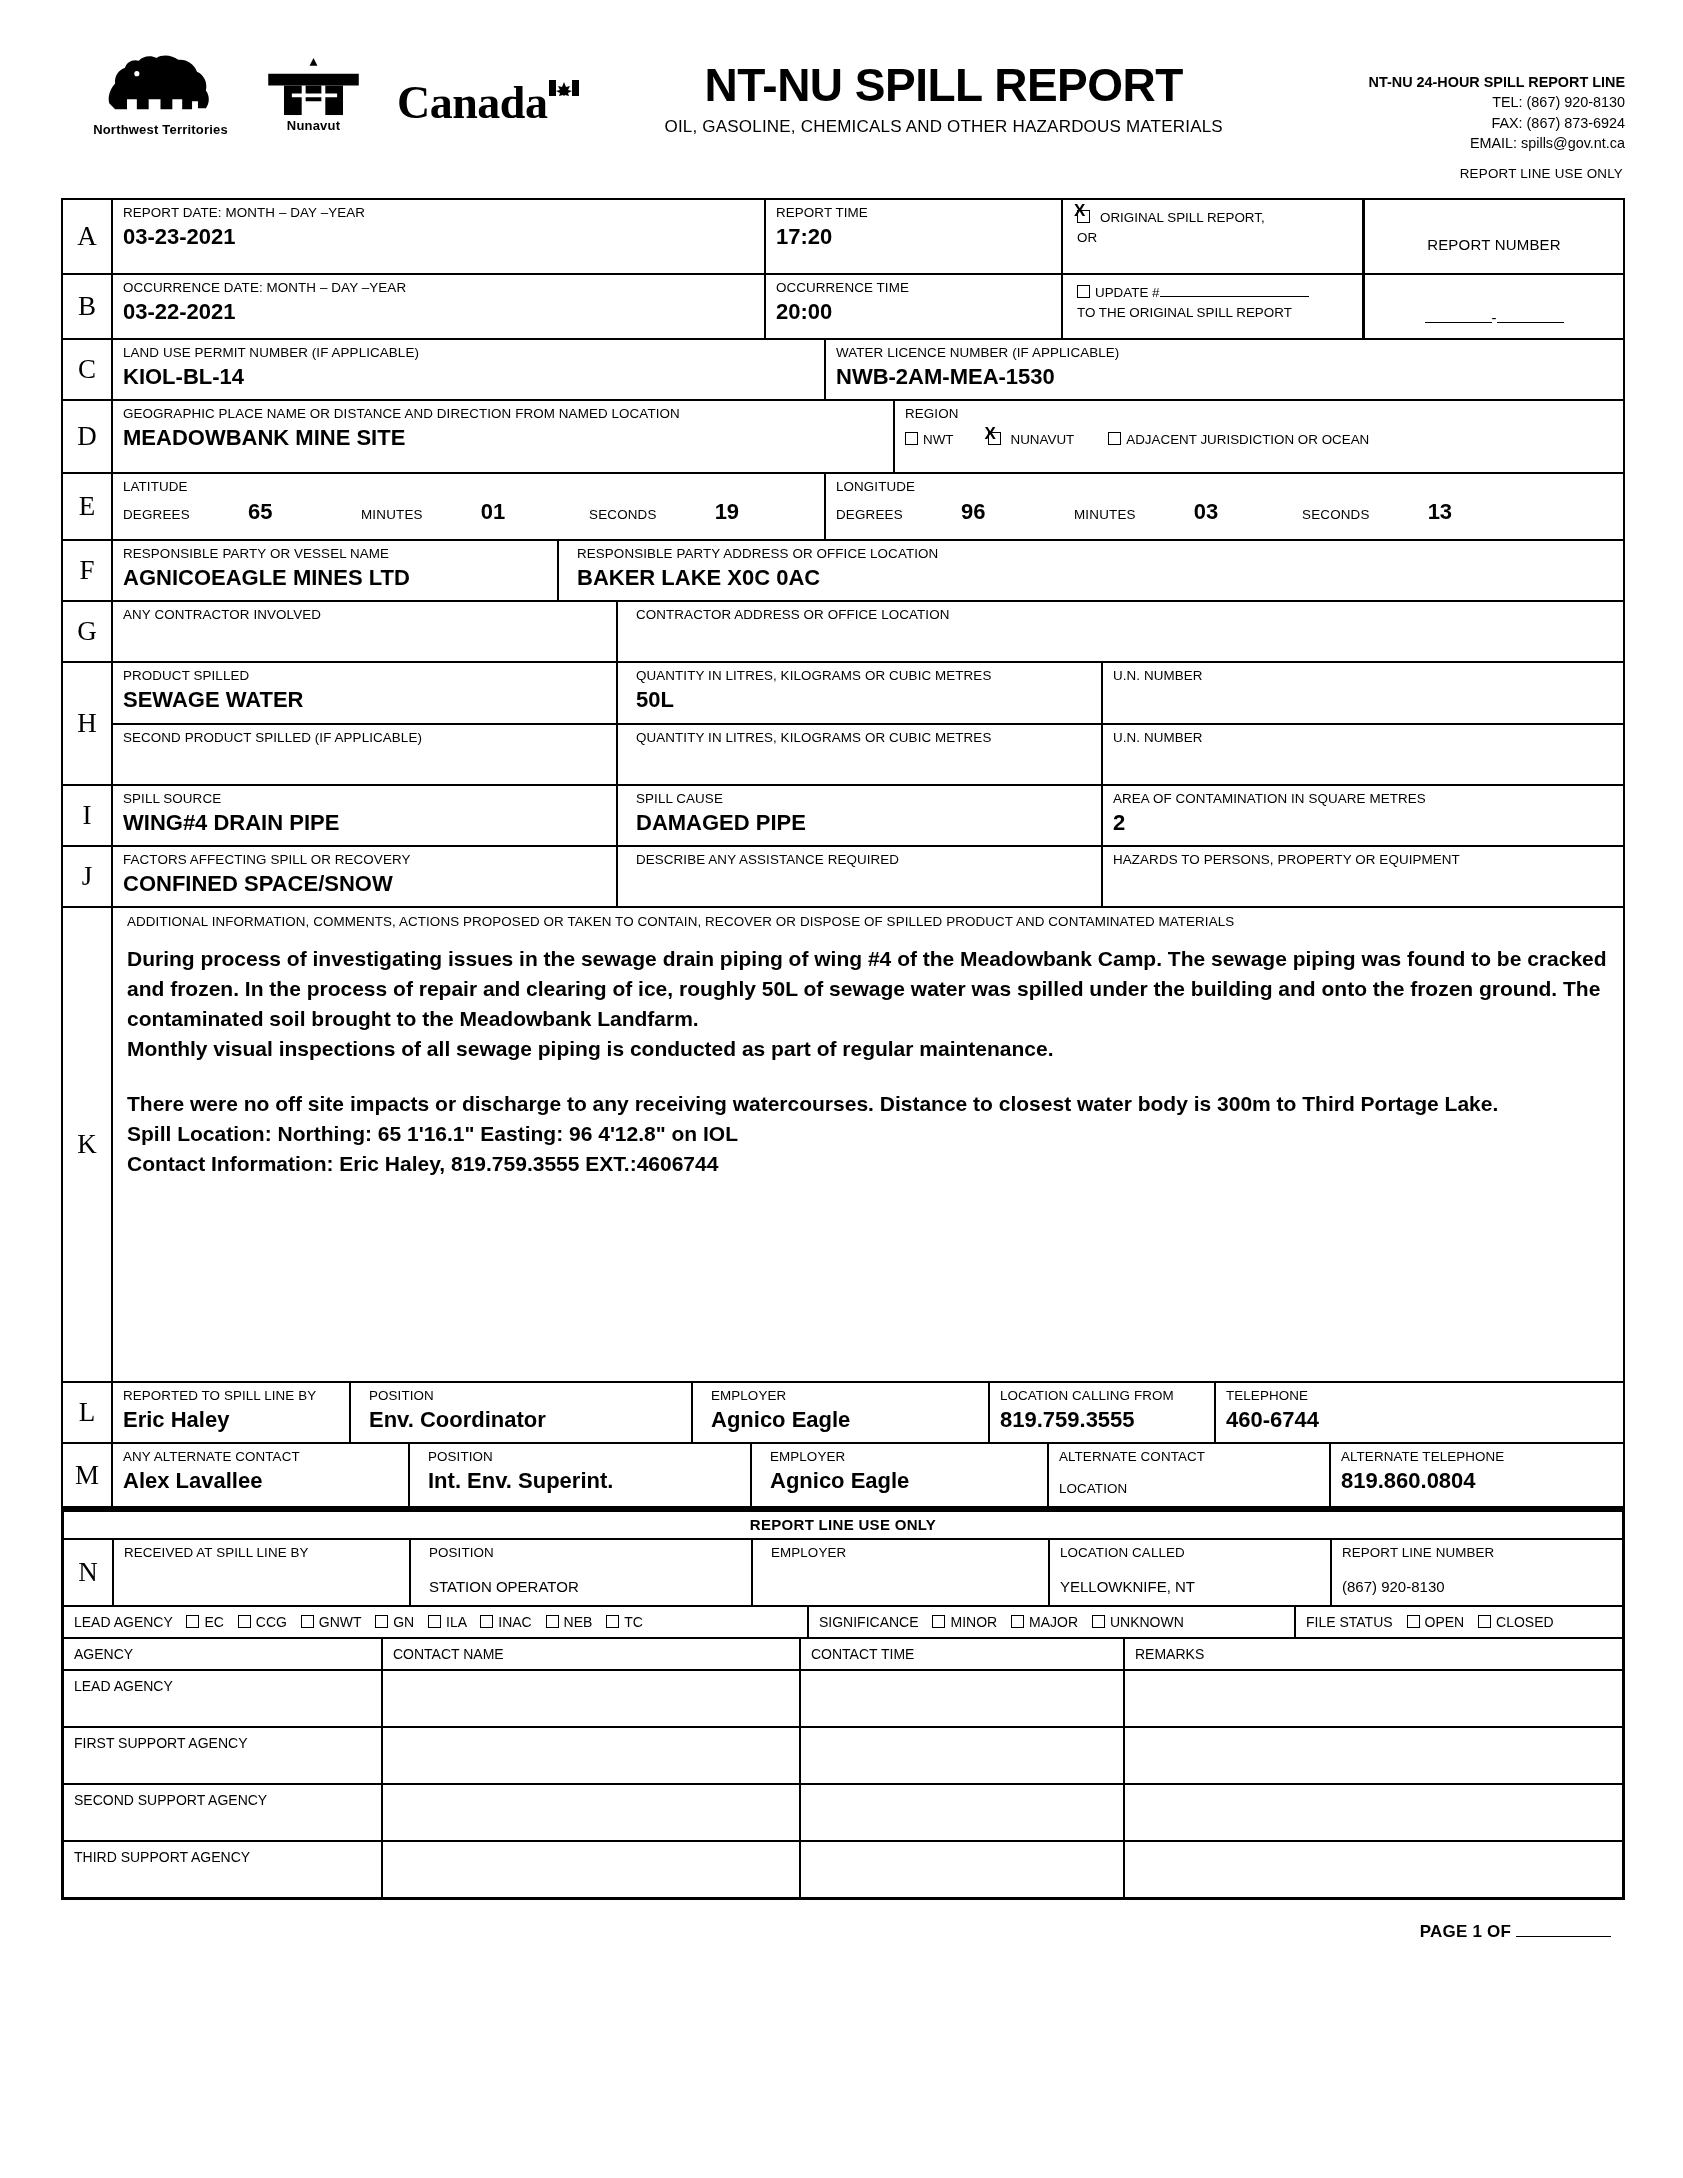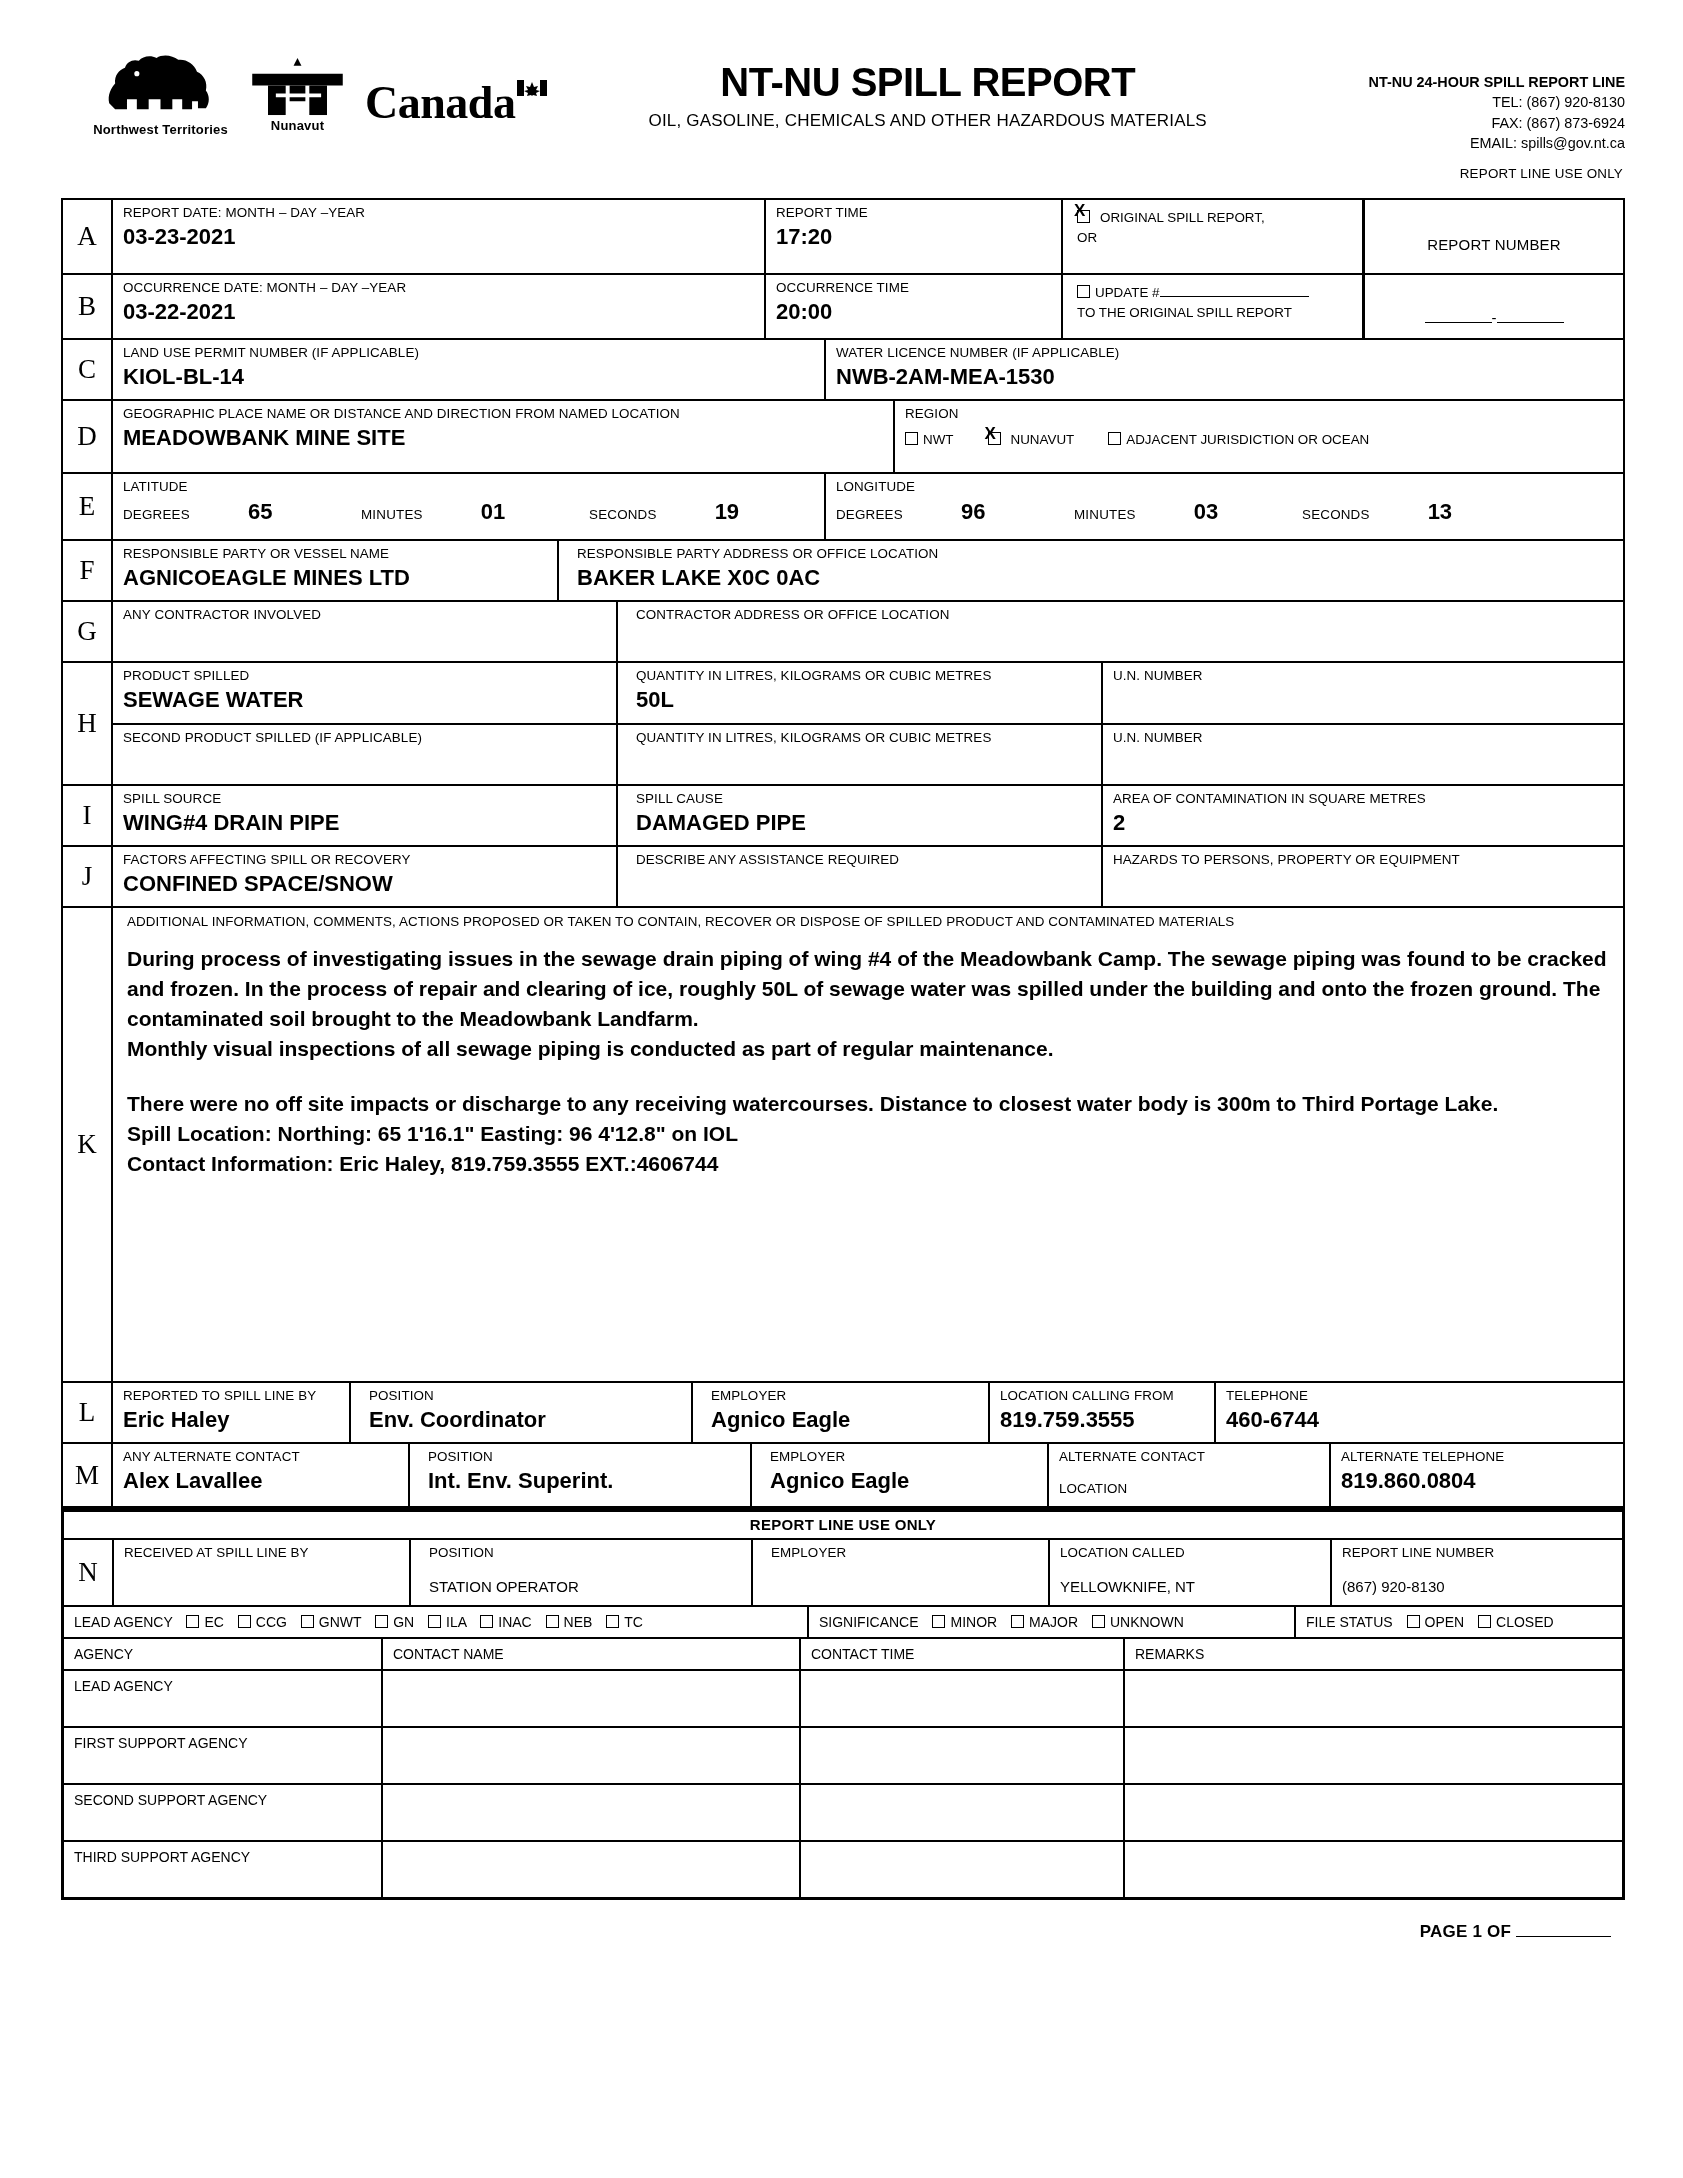--- a/index.html
+++ b/index.html
@@ -31,21 +31,21 @@
   
   .header {
     display: flex;
     align-items: flex-start;
     height: 158px;
     position: relative;
   }
   .logos {
     display: flex;
     align-items: flex-start;
-    gap: 10px;
+    gap: 26px;
     padding-left: 30px;
     padding-top: 10px;
   }
   .logo-nwt {
     width: 139px;
     text-align: center;
   }
   .bear {
     width: 119px;
     height: 71px;
@@ -88,21 +88,21 @@
   }
   .flagdot svg { display: block; }
 
   .title-block {
     flex: 1;
     text-align: center;
     padding-top: 22px;
     padding-left: 10px;
   }
   .main-title {
-    font-size: 40px;
+    font-size: 46px;
     font-weight: bold;
     letter-spacing: -0.5px;
     line-height: 1;
   }
   .sub-title {
     font-size: 17px;
     letter-spacing: 0.2px;
     margin-top: 9px;
   }
   .contact-block {

